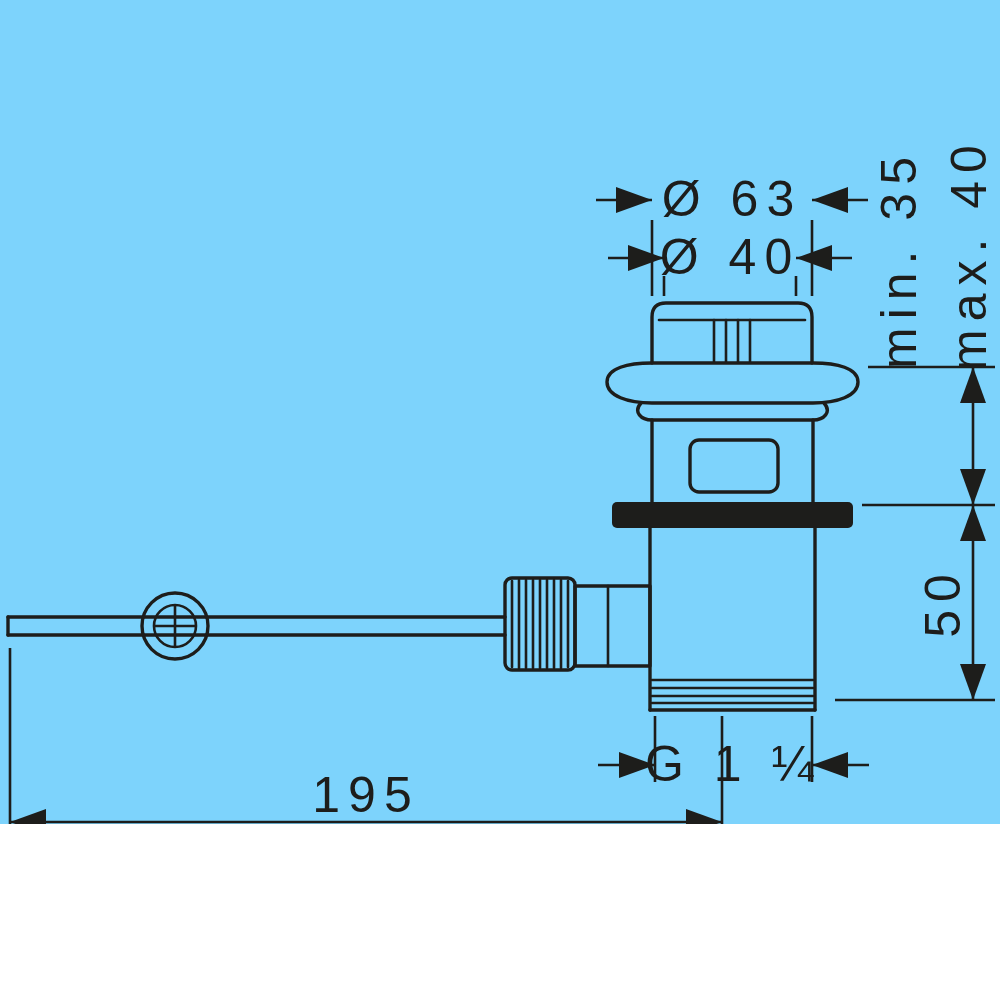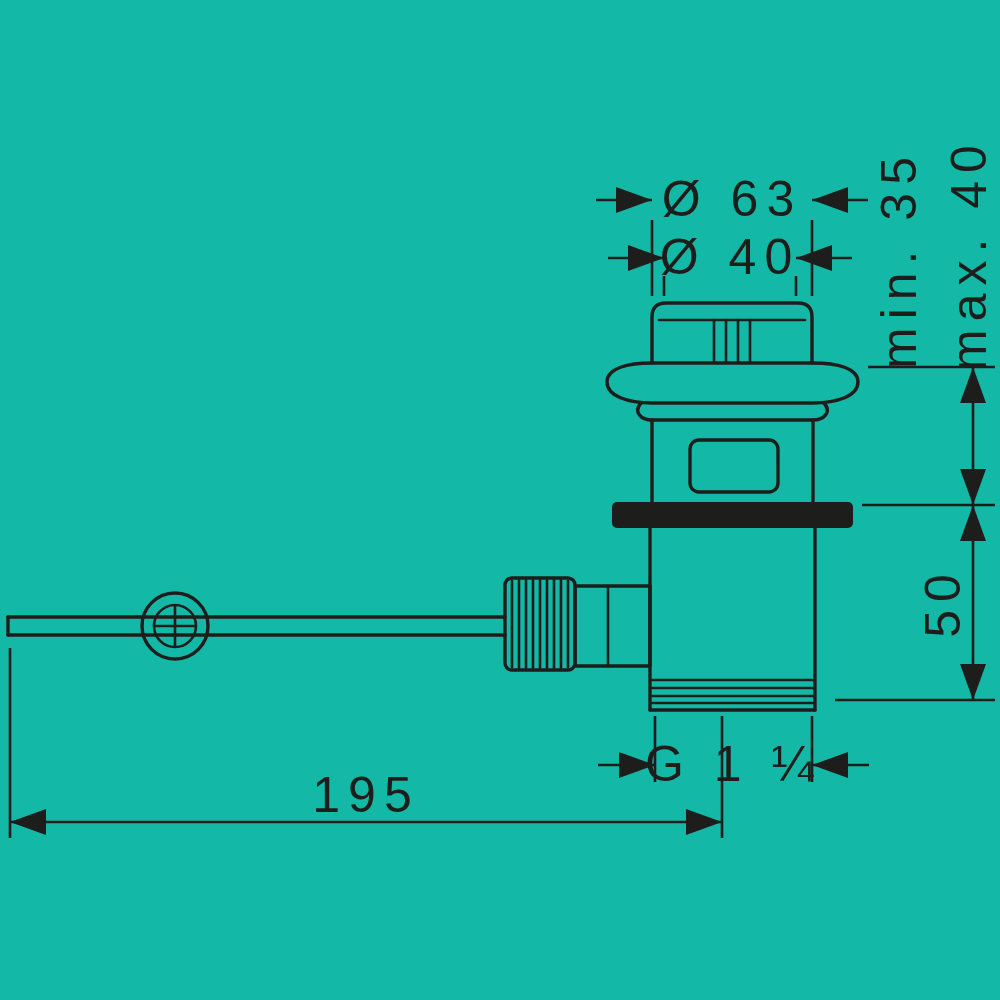--- a/index.html
+++ b/index.html
@@ -2,22 +2,22 @@
 <html><head>
 <meta charset="utf-8">
 <style>
   html, body {
     margin: 0;
     padding: 0;
     background: #ffffff;
   }
   .stage {
     width: 1000px;
-    height: 1000px;
-    background: #14b8a6;
+    height: 824px;
+    background: #7dd3fc;
     position: relative;
     overflow: hidden;
   }
   svg { display: block; }
 
   
   .ol  { fill: none; stroke: #1d1d1b; stroke-width: 3.4; stroke-linejoin: round; stroke-linecap: round; }
   .ol2 { fill: none; stroke: #1d1d1b; stroke-width: 2.6; stroke-linejoin: round; stroke-linecap: round; }
   
   .dim { fill: none; stroke: #1d1d1b; stroke-width: 2.6; stroke-linecap: butt; }

